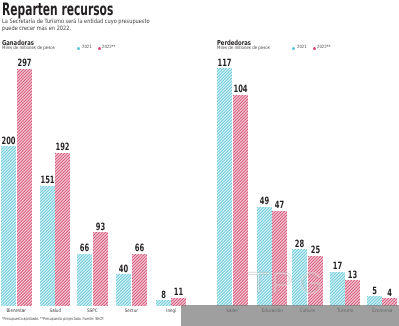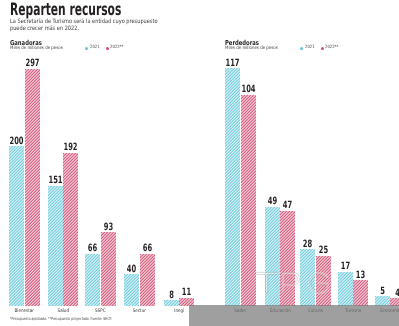--- a/index.html
+++ b/index.html
@@ -2,21 +2,21 @@
 <html><head>
 <meta charset="utf-8">
 <style>
   html,body{margin:0;padding:0;}
   body{width:399px;height:326px;background:#ffffff;
        font-family:"DejaVu Sans Condensed","DejaVu Sans",sans-serif;
        overflow:hidden;position:relative;
        -webkit-font-smoothing:antialiased;
        text-rendering:geometricPrecision;}
   *{-webkit-font-smoothing:antialiased;}
-  .page{position:absolute;left:8px;top:0;width:364px;height:326px;background:#fff;}
+  .page{position:absolute;left:0;top:0;width:364px;height:326px;background:#fff;}
 
   
   .title{position:absolute;left:2px;top:0px;white-space:nowrap;
          font-weight:bold;font-size:17px;color:#231f20;
          transform:scaleX(0.70);transform-origin:left top;}
   .subtitle{position:absolute;left:2px;top:19px;white-space:nowrap;
             font-size:6px;line-height:6.6px;color:#3b3b3b;
             transform:scaleX(0.93);transform-origin:left top;}
 
   

